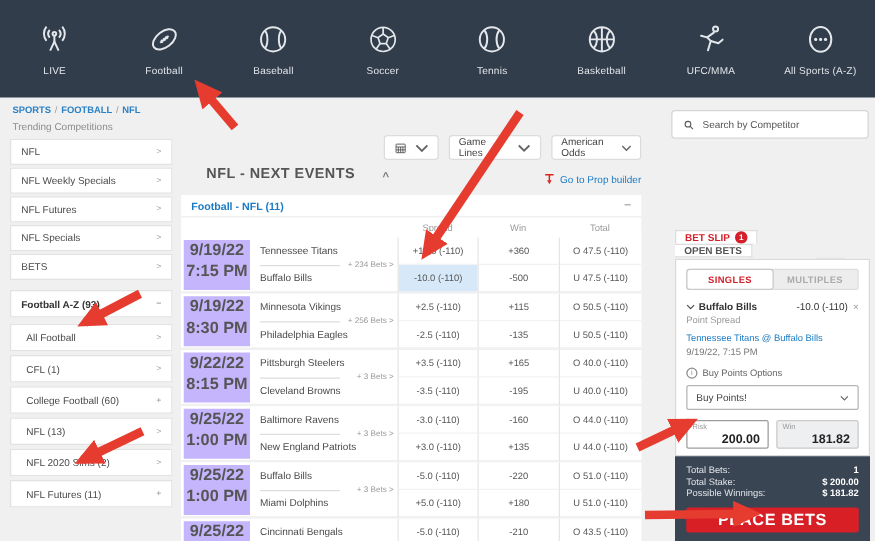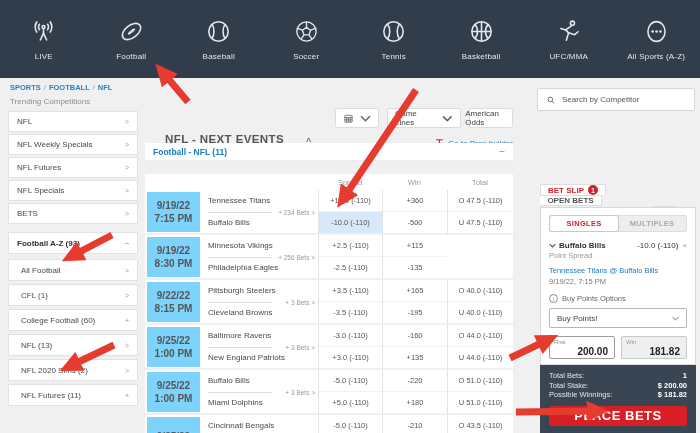--- a/index.html
+++ b/index.html
@@ -36,35 +36,35 @@
               display:flex; align-items:center; gap:6px; padding:0 7px; font-size:8px;
               color:#444; cursor:pointer; }
   .tool-box svg { width:11px; height:11px; }
   .chev { width:7px; height:5px; color:#666; }
   .main-title { position:absolute; left:0; top:28px; font-size:11.5px; font-weight:bold;
                 color:#555; letter-spacing:.4px; display:flex; gap:22px; align-items:center;padding-left:20px; }
   .title-caret { font-size:9px; color:#777; transform:translateY(2px); }
   .prop-link { position:absolute; right:0; top:33px; display:flex; align-items:center;
                gap:4px; font-size:8px; color:#1b7bc4; cursor:pointer; }
   .prop-link svg { width:9px; height:11px; }
-  .section-bar { position:absolute; left:0; top:38px; width:368px; height:18px; background:#fff;
+  .section-bar { position:absolute; left:0; top:51px; width:368px; height:18px; background:#fff;
                  display:flex; align-items:center; justify-content:space-between; padding:0 8px;
                  border-bottom:1px solid #ececec; }
   .section-title { color:#1b7bc4; font-weight:bold; font-size:8.5px; }
   .section-collapse { color:#888; font-size:10px; cursor:pointer; }
   .col-heads { position:absolute; left:0; top:69px; width:368px; height:16px; background:#fff;
                display:grid; grid-template-columns:57px 116px 64px 65px 66px; }
   .col-head { display:flex; align-items:center; justify-content:center;
               font-size:7.5px; color:#9a9a9a; }
   .events { position:absolute; left:0; top:85px; width:368px; background:#fff; }
   .event-row { display:grid; grid-template-columns:57px 116px 64px 65px 66px; height:45px;
                border-bottom:2px solid #f0f0f1; background:#fff; }
   .date-cell { padding:2px; }
-  .date-inner { background:#7dd3fc; height:100%; display:flex; flex-direction:column;
-                align-items:center; justify-content:center; gap:2px; font-size:10px;
+  .date-inner { background:#c4b5fd; height:100%; display:flex; flex-direction:column;
+                align-items:center; justify-content:flex-start; gap:2px; font-size:13px;
                 font-weight:bold; color:#555; }
   .teams-cell { position:relative; }
   .team-half { height:22px; display:flex; align-items:center; padding:0 6px; font-size:8px;
                color:#4a4a4a; line-height:1.05; }
   .team-divider { position:absolute; left:6px; right:46px; top:22px; border-top:1px solid #ddd; }
   .bets-link { position:absolute; right:3px; top:50%; transform:translateY(-50%);
                font-size:6.5px; color:#999; white-space:nowrap; cursor:pointer; }
   .odds-col { display:flex; flex-direction:column; border-left:1px solid #e5e5e5; }
   .odd-cell { height:22px; display:flex; align-items:center; justify-content:center;
               font-size:7.5px; color:#555; border-bottom:1px solid #f2f2f2; cursor:pointer; }
@@ -287,21 +287,21 @@
       <svg class="chev" viewBox="0 0 10 6" fill="none" stroke="currentColor" stroke-width="1.4">
           <path d="M1 1l4 4 4-4"></path>
         </svg>
     </div>
     <div class="tool-box" style="width:74px;justify-content:space-between">
       <span>Game Lines</span>
       <svg class="chev" viewBox="0 0 10 6" fill="none" stroke="currentColor" stroke-width="1.4">
           <path d="M1 1l4 4 4-4"></path>
         </svg>
     </div>
-    <div class="tool-box" style="width:44px;justify-content:flex-end">
+    <div class="tool-box" style="width:72px;justify-content:flex-start">
       <span>American Odds</span>
       <svg class="chev" viewBox="0 0 10 6" fill="none" stroke="currentColor" stroke-width="1.4">
           <path d="M1 1l4 4 4-4"></path>
         </svg>
     </div>
   </div>
   <div class="main-title">
     <span>NFL - NEXT EVENTS</span>
     <span class="title-caret">^</span>
   </div>
@@ -363,20 +363,24 @@
           <div class="team-divider"></div>
           <span class="bets-link">+ 256 Bets &gt;</span>
         </div>
         <div class="odds-col">
           <div class="odd-cell">+2.5 (-110)</div>
           <div class="odd-cell">-2.5 (-110)</div>
         </div>
         <div class="odds-col">
           <div class="odd-cell">+115</div>
           <div class="odd-cell">-135</div>
+        </div>
+        <div class="odds-col">
+          <div class="odd-cell">O 50.5 (-110)</div>
+          <div class="odd-cell">U 50.5 (-110)</div>
         </div>
       </div>
       <div class="event-row">
         <div class="date-cell">
           <div class="date-inner">
             <div>9/22/22</div>
             <div>8:15 PM</div>
           </div>
         </div>
         <div class="teams-cell">

